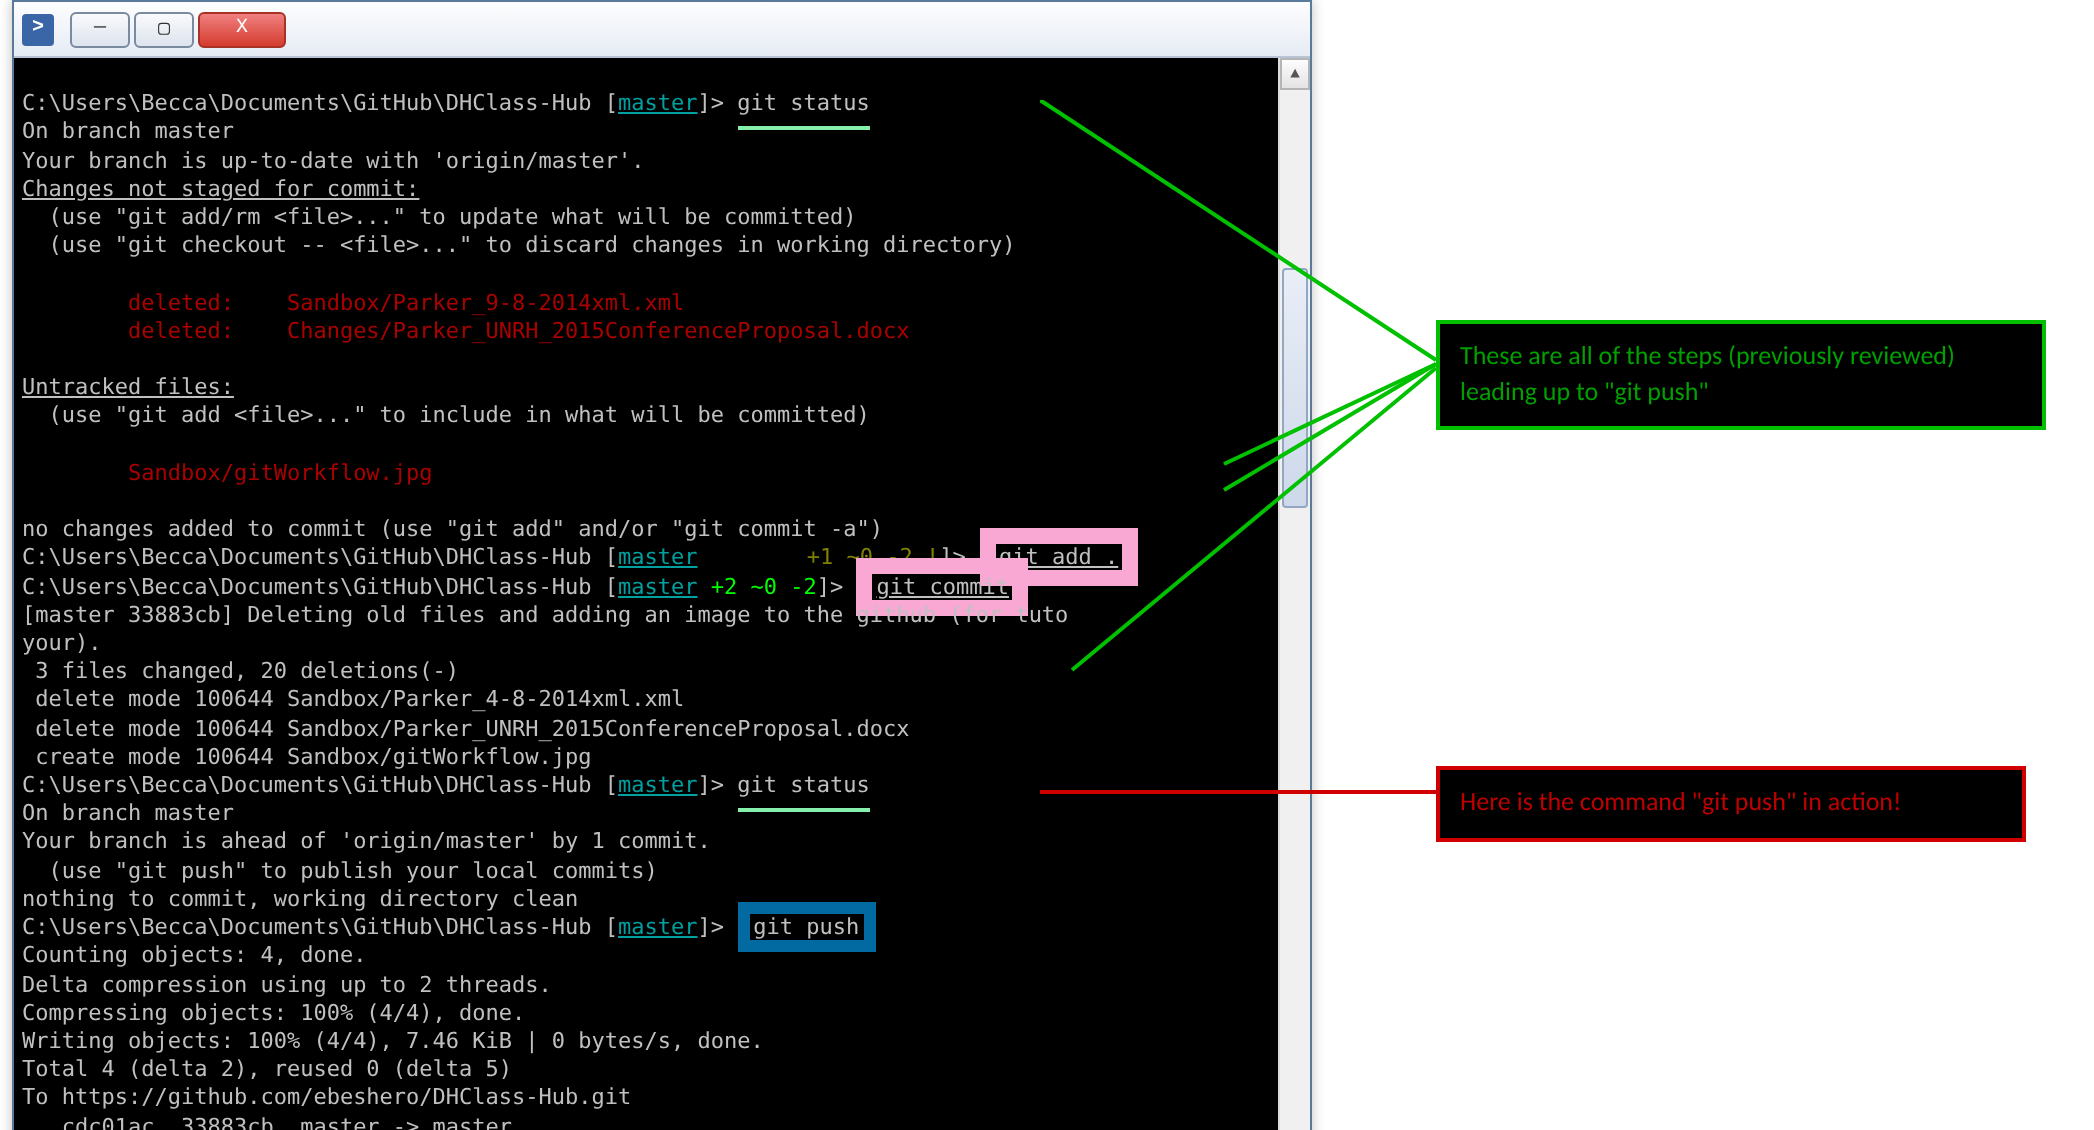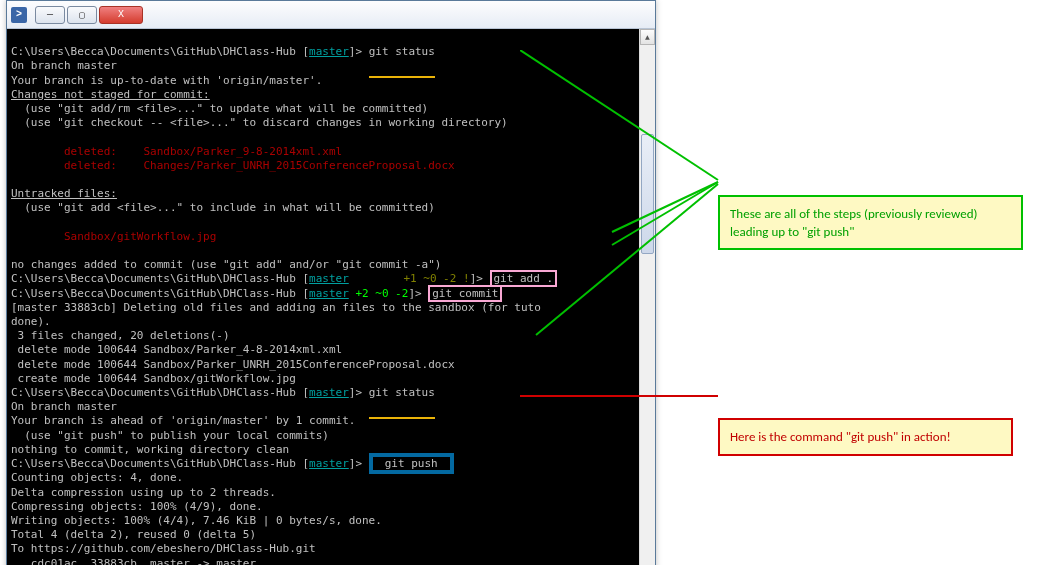--- a/index.html
+++ b/index.html
@@ -64,51 +64,50 @@
     font-size: 11px;
     line-height: 14.2px;
     padding: 2px 4px 4px 4px;
     white-space: pre;
     overflow: hidden;
   }
   .g { color: #00ff00; } 
   .r { color: #aa0000; } 
   .y { color: #808000; margin-left: 48px; } 
   .c { color: #00a0a0; text-decoration: underline; } 
-  .ul-g { border-bottom: 2px solid #eab308; padding-bottom:18px; }
+  .ul-g { border-bottom: 2px solid #86efac; padding-bottom:5px; }
   .ul { text-decoration: underline; }
-  .box-g { border: 2px solid #f9a8d4; padding:0 2px; }
-  .box-r { border: 4px solid #0369a1; padding:0 12px; }
+  .box-g { border: 8px solid #f9a8d4; padding:0 2px;text-decoration:underline; }
+  .box-r { border: 6px solid #0369a1; padding:0 2px; }
 
   .scrollbar {
     position: absolute; right: 0; top: 0; bottom: 0;
     width: 16px; background: #f0f0f0; border-left:1px solid #dcdcdc;
   }
   .sb-btn {
     height: 16px; background: linear-gradient(#fdfdfd,#e3e3e3);
     border:1px solid #b5b5b5;display:flex;align-items:center;justify-content:center;
     font-size:8px;color:#555;
   }
   .sb-thumb {
     position: absolute; top: 105px; left:1px; right:1px; height: 120px;
     background: linear-gradient(#e9eef7,#cdd8ea);
     border:1px solid #93a7c3; border-radius:2px;
   }
 
   
   .callout {
     position: absolute;
     border: 2px solid #00c000;
-    background: #fef9c3;
+    background: #000000;
     padding: 8px 10px;
     font-family: "Calibri","Segoe UI",sans-serif;
     font-size: 13px;
     color: #00a000;
     line-height: 1.35;
-    margin-top: 35px;
   }
   .callout.red { border-color: #d00000; color: #c00000; }
 
   svg.connector { position: absolute; pointer-events: none; }
 </style>
 </head>
 <body>
 
 <div class="window">
   <div class="titlebar">
@@ -133,35 +132,35 @@
 <span class="r">        deleted:    Changes/Parker_UNRH_2015ConferenceProposal.docx</span>
 
 <span class="ul">Untracked files:</span>
 <span>  (use "git add &lt;file&gt;..." to include in what will be committed)</span>
 
 <span class="r">        Sandbox/gitWorkflow.jpg</span>
 
 <span>no changes added to commit (use "git add" and/or "git commit -a")</span>
 <span>C:\Users\Becca\Documents\GitHub\DHClass-Hub [</span><span class="c">master</span><span class="y"> +1 ~0 -2 !</span><span>]</span><span>&gt; </span><span class="box-g">git add .</span>
 <span>C:\Users\Becca\Documents\GitHub\DHClass-Hub [</span><span class="c">master</span><span class="g"> +2 ~0 -2</span><span>]</span><span>&gt; </span><span class="box-g">git commit</span>
-<span>[master 33883cb] Deleting old files and adding an files to the sandbox (for tuto</span>
-<span>done).</span>
+<span>[master 33883cb] Deleting old files and adding an image to the github (for tuto</span>
+<span>your).</span>
 <span> 3 files changed, 20 deletions(-)</span>
 <span> delete mode 100644 Sandbox/Parker_4-8-2014xml.xml</span>
 <span> delete mode 100644 Sandbox/Parker_UNRH_2015ConferenceProposal.docx</span>
 <span> create mode 100644 Sandbox/gitWorkflow.jpg</span>
 <span>C:\Users\Becca\Documents\GitHub\DHClass-Hub [</span><span class="c">master</span><span>]</span><span>&gt; </span><span class="ul-g">git status</span>
 <span>On branch master</span>
 <span>Your branch is ahead of 'origin/master' by 1 commit.</span>
 <span>  (use "git push" to publish your local commits)</span>
 <span>nothing to commit, working directory clean</span>
 <span>C:\Users\Becca\Documents\GitHub\DHClass-Hub [</span><span class="c">master</span><span>]</span><span>&gt; </span><span class="box-r">git push</span>
 <span>Counting objects: 4, done.</span>
 <span>Delta compression using up to 2 threads.</span>
-<span>Compressing objects: 100% (4/9), done.</span>
+<span>Compressing objects: 100% (4/4), done.</span>
 <span>Writing objects: 100% (4/4), 7.46 KiB | 0 bytes/s, done.</span>
 <span>Total 4 (delta 2), reused 0 (delta 5)</span>
 <span>To https://github.com/ebeshero/DHClass-Hub.git</span>
 <span>   cdc01ac..33883cb  master -&gt; master</span>
 
 
 
 
 
 </div>

